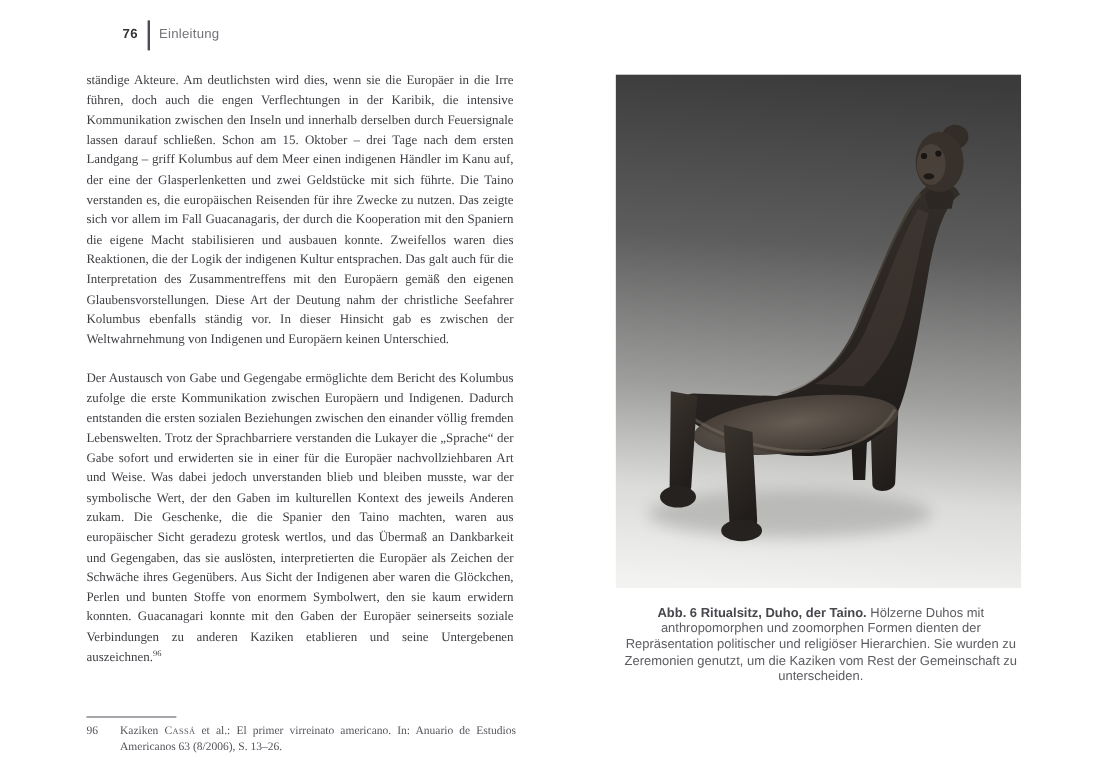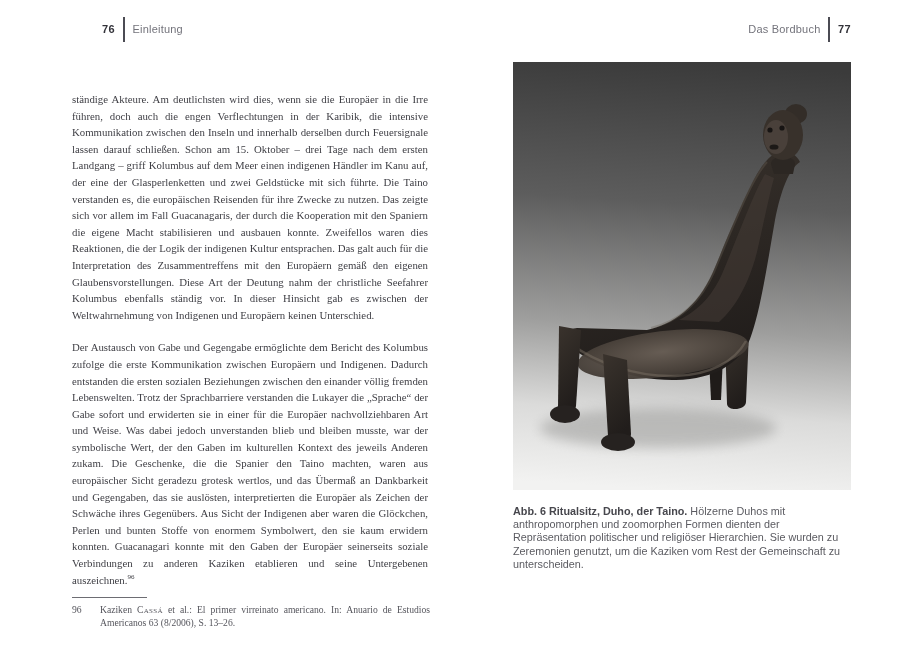--- a/index.html
+++ b/index.html
@@ -11,58 +11,53 @@
                 font-family:"Liberation Sans", sans-serif;font-size:11px;margin-left:14px;}
   .runhead-left{left:88px;}
   .runhead-right{right:70px;}
   .pagenum{font-weight:bold;color:#33333a;letter-spacing:.4px;}
   .runhead-title{color:#73737b;letter-spacing:.2px;}
   .head-rule{width:1.5px;height:25px;background:#4b4b53;margin:0 8px;}
 
   
   .text-col{position:absolute;left:72px;top:59px;width:356px;color:#3e3e44;
             font-size:10.8px;line-height:16.6px;text-align:justify;
-            hyphens:auto;margin-top:32px;-webkit-hyphens:auto;}
+            hyphens:auto;-webkit-hyphens:auto;}
   .text-col p{margin:0;}
   .text-col p + p{margin-top:16px;}
   sup.fn-ref{font-size:7px;line-height:0;vertical-align:super;}
 
   
   .fn-rule{position:absolute;left:72px;top:597px;width:75px;height:1px;background:#6d6d73;}
   .footnote{position:absolute;left:72px;top:604px;width:358px;display:flex;
             font-size:9.6px;line-height:12.8px;color:#55555c;text-align:justify;}
   .fn-num{flex:none;width:28px;}
   .fn-text{flex:1;}
   .smallcaps{font-variant:small-caps;letter-spacing:.3px;}
 
   
   .photo{position:absolute;left:513px;top:62px;width:338px;height:428px;}
   .photo svg{display:block;}
 
   .caption{position:absolute;left:513px;top:505px;width:342px;
            font-family:"Liberation Sans", sans-serif;font-size:10.8px;line-height:13.2px;
-           color:#5b5b61;}
+           color:#5b5b61;text-align:center;}
   .caption b{color:#47474d;}
 </style>
 </head>
 <body>
 
 <div class="spread">
 
   <div class="runhead-wrap runhead-left">
     <span class="pagenum">76</span>
     <span class="head-rule"></span>
     <span class="runhead-title">Einleitung</span>
   </div>
 
-  <div class="runhead-wrap runhead-right">
-    <span class="runhead-title">Das Bordbuch</span>
-    <span class="head-rule"></span>
-    <span class="pagenum">77</span>
-  </div>
 
   <div class="text-col">
     <p><span>ständige Akteure. Am deutlichsten wird dies, wenn sie die Europäer in die Irre führen, doch auch die engen Verflechtungen in der Karibik, die intensive Kommunikation zwischen den Inseln und innerhalb derselben durch Feuersignale lassen darauf schließen. Schon am 15. Oktober – drei Tage nach dem ersten Landgang – griff Kolumbus auf dem Meer einen indigenen Händler im Kanu auf, der eine der Glasperlenketten und zwei Geldstücke mit sich führte. Die Taino verstanden es, die europäischen Reisenden für ihre Zwecke zu nutzen. Das zeigte sich vor allem im Fall Guacanagaris, der durch die Kooperation mit den Spaniern die eigene Macht stabilisieren und ausbauen konnte. Zweifellos waren dies Reaktionen, die der Logik der indigenen Kultur entsprachen. Das galt auch für die Interpretation des Zusammentreffens mit den Europäern gemäß den eigenen Glaubensvorstellungen. Diese Art der Deutung nahm der christliche Seefahrer Kolumbus ebenfalls ständig vor. In dieser Hinsicht gab es zwischen der Weltwahrnehmung von Indigenen und Europäern keinen Unterschied.</span></p>
     <p><span>Der Austausch von Gabe und Gegengabe ermöglichte dem Bericht des Kolumbus zufolge die erste Kommunikation zwischen Europäern und Indigenen. Dadurch entstanden die ersten sozialen Beziehungen zwischen den einander völlig fremden Lebenswelten. Trotz der Sprachbarriere verstanden die Lukayer die „Sprache“ der Gabe sofort und erwiderten sie in einer für die Europäer nachvollziehbaren Art und Weise. Was dabei jedoch unverstanden blieb und bleiben musste, war der symbolische Wert, der den Gaben im kulturellen Kontext des jeweils Anderen zukam. Die Geschenke, die die Spanier den Taino machten, waren aus europäischer Sicht geradezu grotesk wertlos, und das Übermaß an Dankbarkeit und Gegengaben, das sie auslösten, interpretierten die Europäer als Zeichen der Schwäche ihres Gegenübers. Aus Sicht der Indigenen aber waren die Glöckchen, Perlen und bunten Stoffe von enormem Symbolwert, den sie kaum erwidern konnten. Guacanagari konnte mit den Gaben der Europäer seinerseits soziale Verbindungen zu anderen Kaziken etablieren und seine Untergebenen auszeichnen.</span><sup class="fn-ref">96</sup></p>
   </div>
 
   <div class="fn-rule"></div>
   <div class="footnote">
     <span class="fn-num">96</span>
     <span class="fn-text"><span>Kaziken </span><span class="smallcaps">Cassá</span><span> et al.: El primer virreinato americano. In: Anuario de Estudios Americanos 63 (8/2006), S. 13–26.</span></span>

